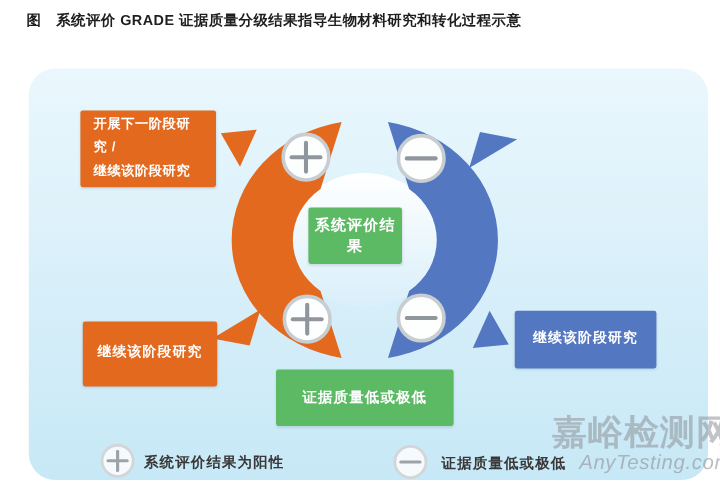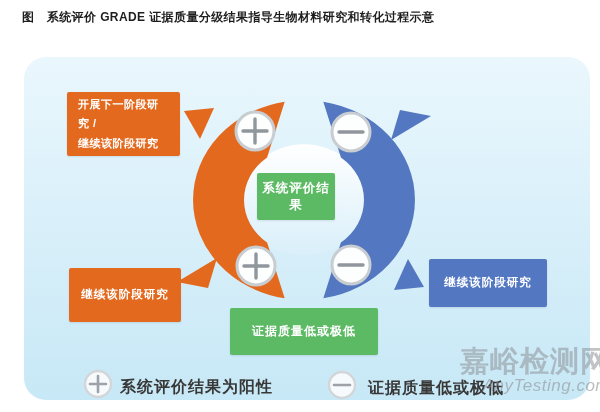--- a/index.html
+++ b/index.html
@@ -56,21 +56,21 @@
   .box-left-top{
     left:55px;top:92px;width:113px;height:64px;
     flex-direction:column;align-items:flex-start;justify-content:center;
     padding:6px 11px;font-size:11px;line-height:1.75;text-align:left;letter-spacing:.5px;
   }
   .box-left-bottom{left:57px;top:268px;width:112px;height:54px;font-size:11.5px;}
   .box-right-top{left:446px;top:95px;width:90px;height:52px;font-size:11.5px;}
   .box-right-bottom{left:417px;top:259px;width:118px;height:48px;font-size:11.5px;}
   .legend{position:absolute;left:0;top:0;}
   .legend-label{
-    position:absolute;font-size:16px;font-weight:bold;color:#383838;letter-spacing:1px;
+    position:absolute;font-size:12px;font-weight:bold;color:#383838;letter-spacing:1px;
     white-space:nowrap;
   }
   .legend-label.pos{left:108px;top:377px;}
   .legend-label.neg{left:356px;top:378px;}
   .watermark{
     position:absolute;right:2px;top:346px;width:200px;
     text-align:right;pointer-events:none;
   }
   .watermark-cn{
     font-size:29px;font-weight:bold;color:var(--watermark);

